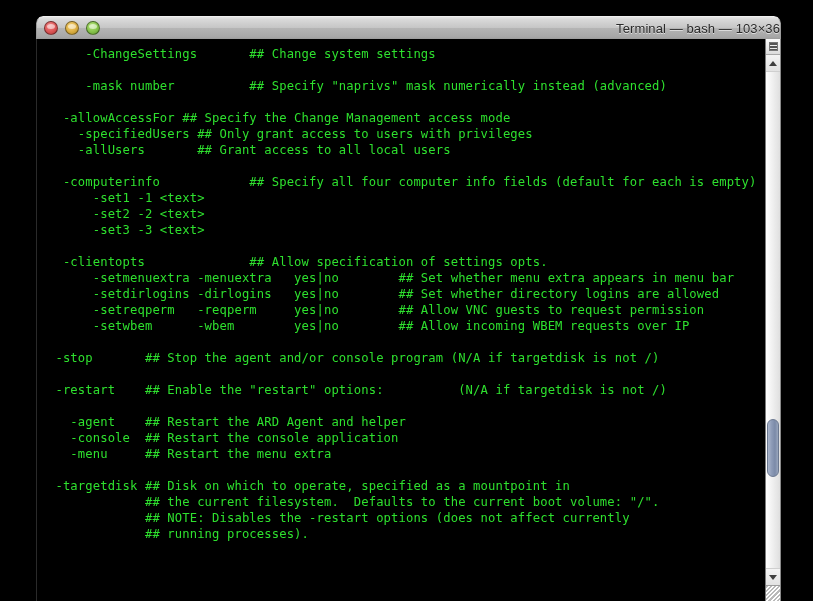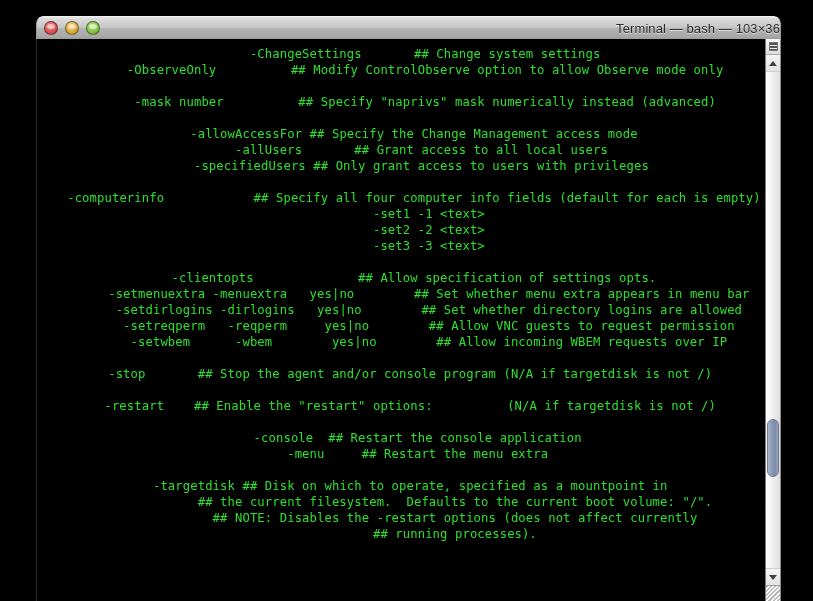--- a/index.html
+++ b/index.html
@@ -212,46 +212,46 @@
       <div id="traffic-lights">
         <div class="light close"></div>
         <div class="light min"></div>
         <div class="light zoom"></div>
       </div>
       <div id="window-title">Terminal — bash — 103×36</div>
     </div>
 
     <div id="window-body">
 
-      <div id="terminal" style="color: rgb(46, 224, 46); background: rgb(0, 0, 0); text-align: center;">
+      <div id="terminal" style="color: rgb(46, 224, 46); background: rgb(0, 0, 0);">
 
       <span class="term-line">     -ChangeSettings       ## Change system settings</span>
-          <span class="term-line">     -ObserveOnly          ## Modify ControlObserve option to allow Observe mode only</span>
           <span class="term-line">&nbsp;</span>
           <span class="term-line">     -mask number          ## Specify "naprivs" mask numerically instead (advanced)</span>
           <span class="term-line">&nbsp;</span>
           <span class="term-line">  -allowAccessFor ## Specify the Change Management access mode</span>
+          <span class="term-line">    -specifiedUsers ## Only grant access to users with privileges</span>
           <span class="term-line">    -allUsers       ## Grant access to all local users</span>
-          <span class="term-line">    -specifiedUsers ## Only grant access to users with privileges</span>
           <span class="term-line">&nbsp;</span>
           <span class="term-line">  -computerinfo            ## Specify all four computer info fields (default for each is empty)</span>
           <span class="term-line">      -set1 -1 &lt;text&gt;</span>
           <span class="term-line">      -set2 -2 &lt;text&gt;</span>
           <span class="term-line">      -set3 -3 &lt;text&gt;</span>
           <span class="term-line">&nbsp;</span>
           <span class="term-line">  -clientopts              ## Allow specification of settings opts.</span>
           <span class="term-line">      -setmenuextra -menuextra   yes|no        ## Set whether menu extra appears in menu bar</span>
           <span class="term-line">      -setdirlogins -dirlogins   yes|no        ## Set whether directory logins are allowed</span>
           <span class="term-line">      -setreqperm   -reqperm     yes|no        ## Allow VNC guests to request permission</span>
           <span class="term-line">      -setwbem      -wbem        yes|no        ## Allow incoming WBEM requests over IP</span>
           <span class="term-line">&nbsp;</span>
           <span class="term-line"> -stop       ## Stop the agent and/or console program (N/A if targetdisk is not /)</span>
           <span class="term-line">&nbsp;</span>
           <span class="term-line"> -restart    ## Enable the "restart" options:          (N/A if targetdisk is not /)</span>
           <span class="term-line">&nbsp;</span>
+          <span class="term-line">   -agent    ## Restart the ARD Agent and helper</span>
           <span class="term-line">   -console  ## Restart the console application</span>
           <span class="term-line">   -menu     ## Restart the menu extra</span>
           <span class="term-line">&nbsp;</span>
           <span class="term-line"> -targetdisk ## Disk on which to operate, specified as a mountpoint in</span>
           <span class="term-line">             ## the current filesystem.  Defaults to the current boot volume: "/".</span>
           <span class="term-line">             ## NOTE: Disables the -restart options (does not affect currently</span>
           <span class="term-line">             ## running processes).</span>
         </div>
 
       <div id="scrollbar">

